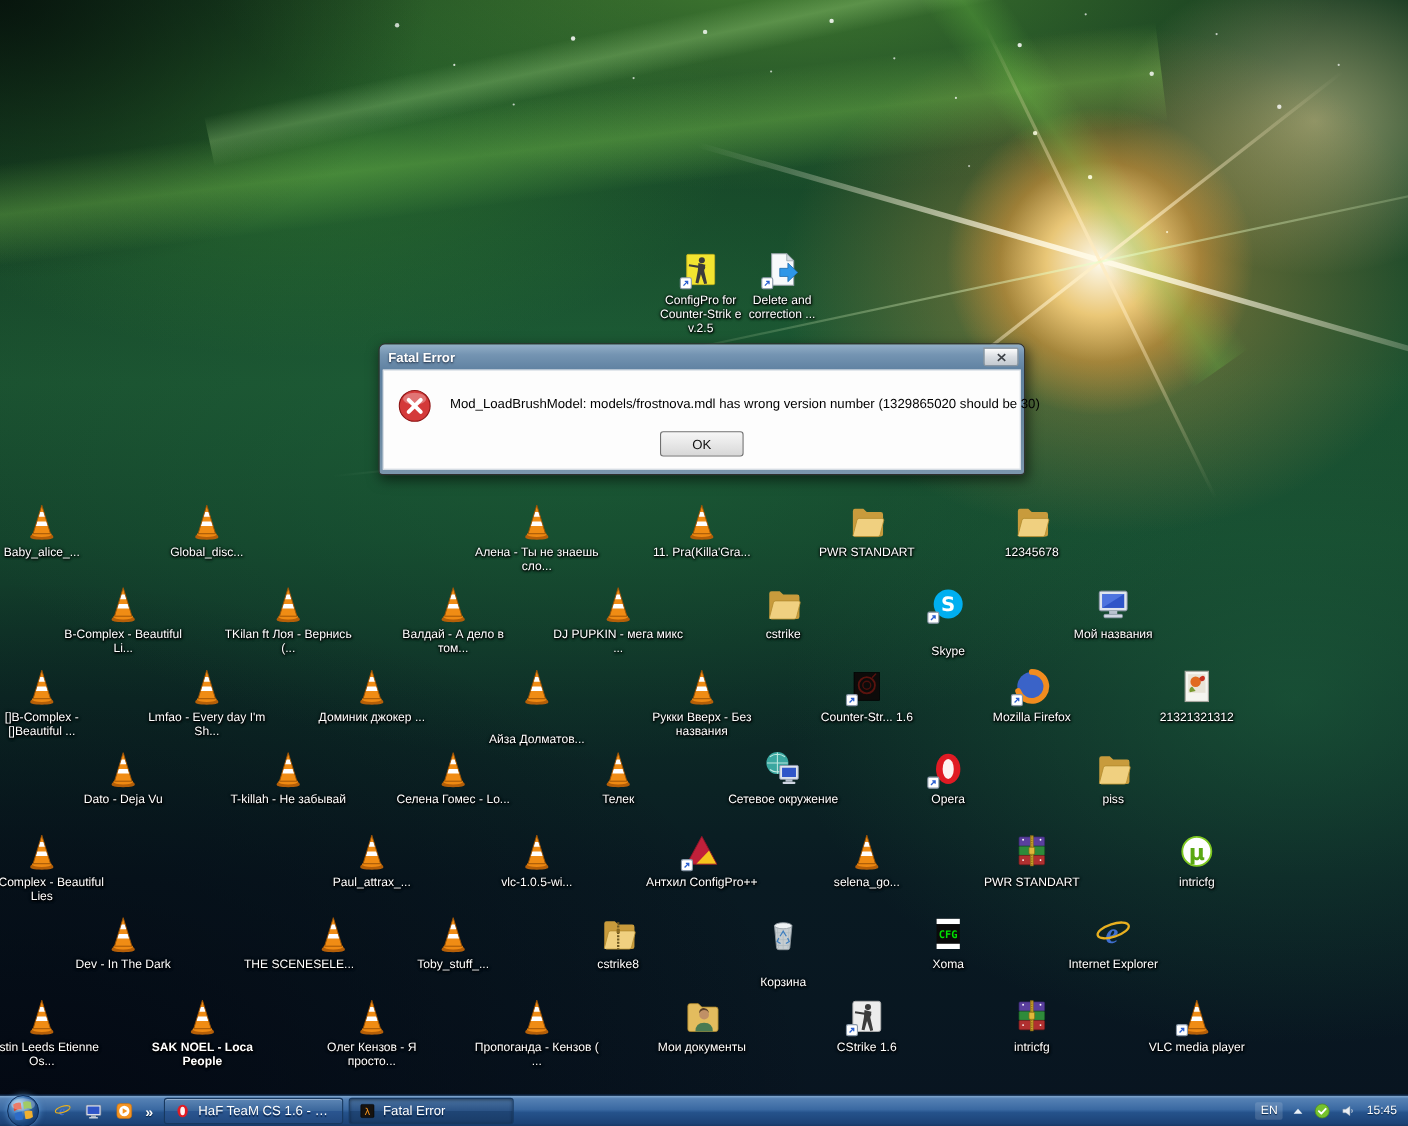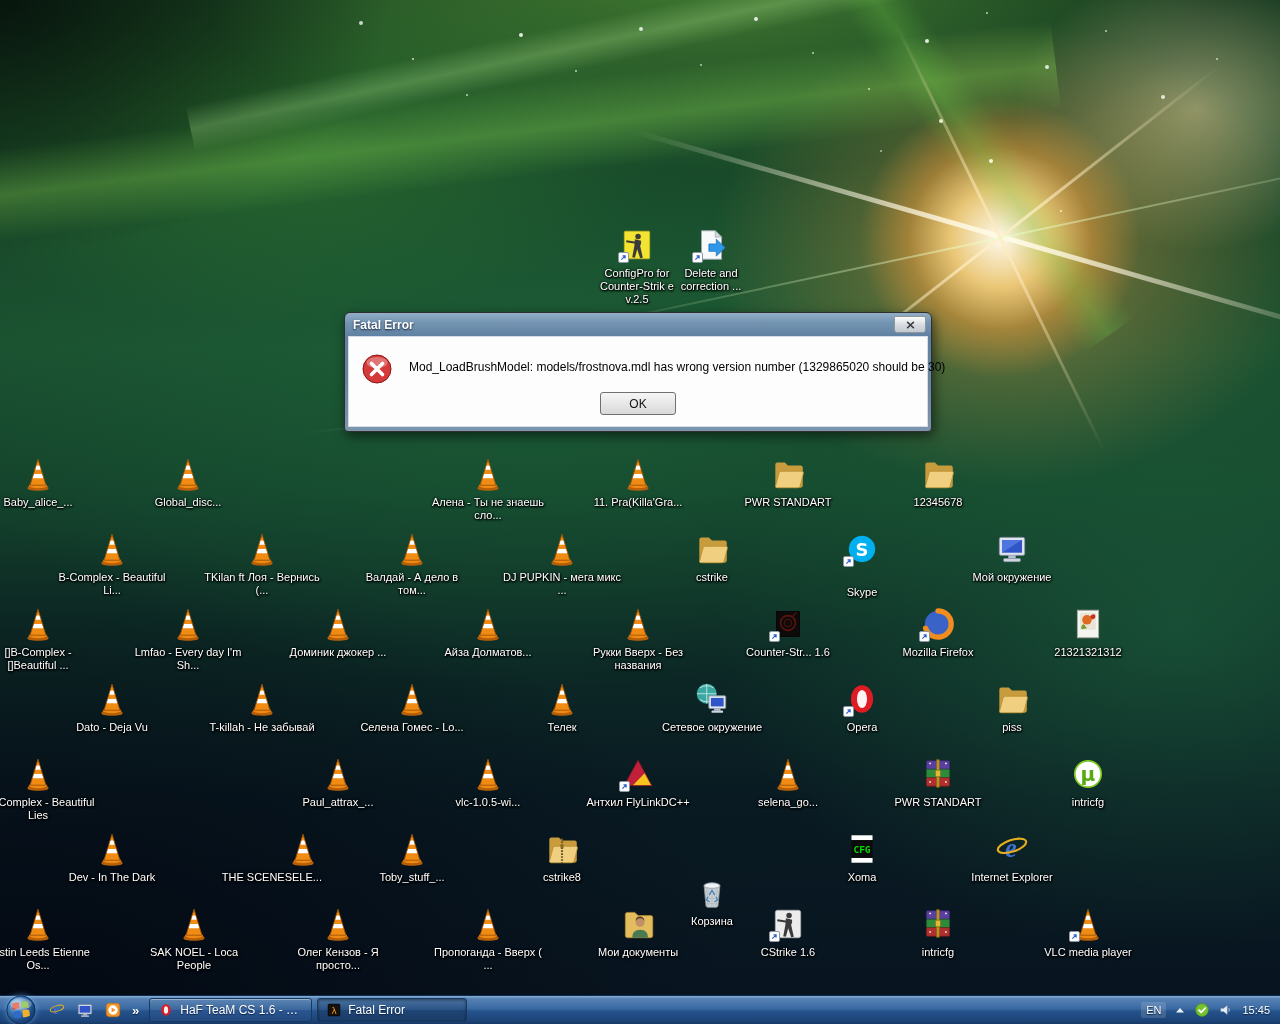--- a/index.html
+++ b/index.html
@@ -399,21 +399,21 @@
           </span>
         </div>
         <div class="icon-label">Skype</div>
       </div>
       <div class="icon-cell" style="left: 952px; top: 530px; width: 120px;">
         <div class="icon-art">
           <svg class="ico" viewBox="0 0 36 36">
             <use href="#i-mycomputer"></use>
           </svg>
         </div>
-        <div class="icon-label">Мой окружение</div>
+        <div class="icon-label">Мой названия</div>
       </div>
       <div class="icon-cell" style="left: -22px; top: 605px; width: 120px;">
         <div class="icon-art">
           <svg class="ico" viewBox="0 0 36 36">
             <use href="#i-vlc"></use>
           </svg>
         </div>
         <div class="icon-label">[]B-Complex - []Beautiful ...</div>
       </div>
       <div class="icon-cell" style="left: 128px; top: 605px; width: 120px;">
@@ -425,21 +425,21 @@
         <div class="icon-label">Lmfao - Every day I'm Sh...</div>
       </div>
       <div class="icon-cell" style="left: 278px; top: 605px; width: 120px;">
         <div class="icon-art">
           <svg class="ico" viewBox="0 0 36 36">
             <use href="#i-vlc"></use>
           </svg>
         </div>
         <div class="icon-label">Доминик джокер ...</div>
       </div>
-      <div class="icon-cell" style="left: 428px; top: 605px; width: 120px;">
+      <div class="icon-cell" style="left: 428px; top: 605px; width: 120px; gap: 20px;">
         <div class="icon-art">
           <svg class="ico" viewBox="0 0 36 36">
             <use href="#i-vlc"></use>
           </svg>
         </div>
         <div class="icon-label">Айза Долматов...</div>
       </div>
       <div class="icon-cell" style="left: 578px; top: 605px; width: 120px;">
         <div class="icon-art">
           <svg class="ico" viewBox="0 0 36 36">
@@ -571,21 +571,21 @@
         <div class="icon-art">
           <svg class="ico" viewBox="0 0 36 36">
             <use href="#i-flylink"></use>
           </svg>
           <span class="shortcut">
             <svg viewBox="0 0 10 10">
               <path d="M2.6 7.4 L6.6 3.4 M3.9 3.2 h2.9 v2.9" stroke="#2a5fd0" stroke-width="1.3" fill="none"></path>
             </svg>
           </span>
         </div>
-        <div class="icon-label">Антхил FlyLinkDC++</div>
+        <div class="icon-label">Антхил ConfigPro++</div>
       </div>
       <div class="icon-cell" style="left: 728px; top: 755px; width: 120px;">
         <div class="icon-art">
           <svg class="ico" viewBox="0 0 36 36">
             <use href="#i-vlc"></use>
           </svg>
         </div>
         <div class="icon-label">selena_go...</div>
       </div>
       <div class="icon-cell" style="left: 878px; top: 755px; width: 120px;">
@@ -629,21 +629,21 @@
         <div class="icon-label">Toby_stuff_...</div>
       </div>
       <div class="icon-cell" style="left: 502px; top: 830px; width: 120px;">
         <div class="icon-art">
           <svg class="ico" viewBox="0 0 36 36">
             <use href="#i-zipfolder"></use>
           </svg>
         </div>
         <div class="icon-label">cstrike8</div>
       </div>
-      <div class="icon-cell" style="left: 652px; top: 874px; width: 120px;">
+      <div class="icon-cell" style="left: 652px; top: 830px; width: 120px; gap: 16px;">
         <div class="icon-art">
           <svg class="ico" viewBox="0 0 36 36">
             <use href="#i-recycle"></use>
           </svg>
         </div>
         <div class="icon-label">Корзина</div>
       </div>
       <div class="icon-cell" style="left: 802px; top: 830px; width: 120px;">
         <div class="icon-art">
           <svg class="ico" viewBox="0 0 36 36">
@@ -661,21 +661,21 @@
         <div class="icon-label">Internet Explorer</div>
       </div>
       <div class="icon-cell" style="left: -22px; top: 905px; width: 120px;">
         <div class="icon-art">
           <svg class="ico" viewBox="0 0 36 36">
             <use href="#i-vlc"></use>
           </svg>
         </div>
         <div class="icon-label">Austin Leeds Etienne Os...</div>
       </div>
-      <div class="icon-cell" style="left: 134px; top: 905px; width: 120px;">
+      <div class="icon-cell" style="left: 124px; top: 905px; width: 120px; font-weight: bold;">
         <div class="icon-art">
           <svg class="ico" viewBox="0 0 36 36">
             <use href="#i-vlc"></use>
           </svg>
         </div>
         <div class="icon-label">SAK NOEL - Loca People</div>
       </div>
       <div class="icon-cell" style="left: 278px; top: 905px; width: 120px;">
         <div class="icon-art">
           <svg class="ico" viewBox="0 0 36 36">
@@ -683,21 +683,21 @@
           </svg>
         </div>
         <div class="icon-label">Олег Кензов - Я просто...</div>
       </div>
       <div class="icon-cell" style="left: 428px; top: 905px; width: 120px;">
         <div class="icon-art">
           <svg class="ico" viewBox="0 0 36 36">
             <use href="#i-vlc"></use>
           </svg>
         </div>
-        <div class="icon-label">Пропоганда - Вверх ( ...</div>
+        <div class="icon-label">Пропоганда - Кензов ( ...</div>
       </div>
       <div class="icon-cell" style="left: 578px; top: 905px; width: 120px;">
         <div class="icon-art">
           <svg class="ico" viewBox="0 0 36 36">
             <use href="#i-mydocs"></use>
           </svg>
         </div>
         <div class="icon-label">Мои документы</div>
       </div>
       <div class="icon-cell" style="left: 728px; top: 905px; width: 120px;">

